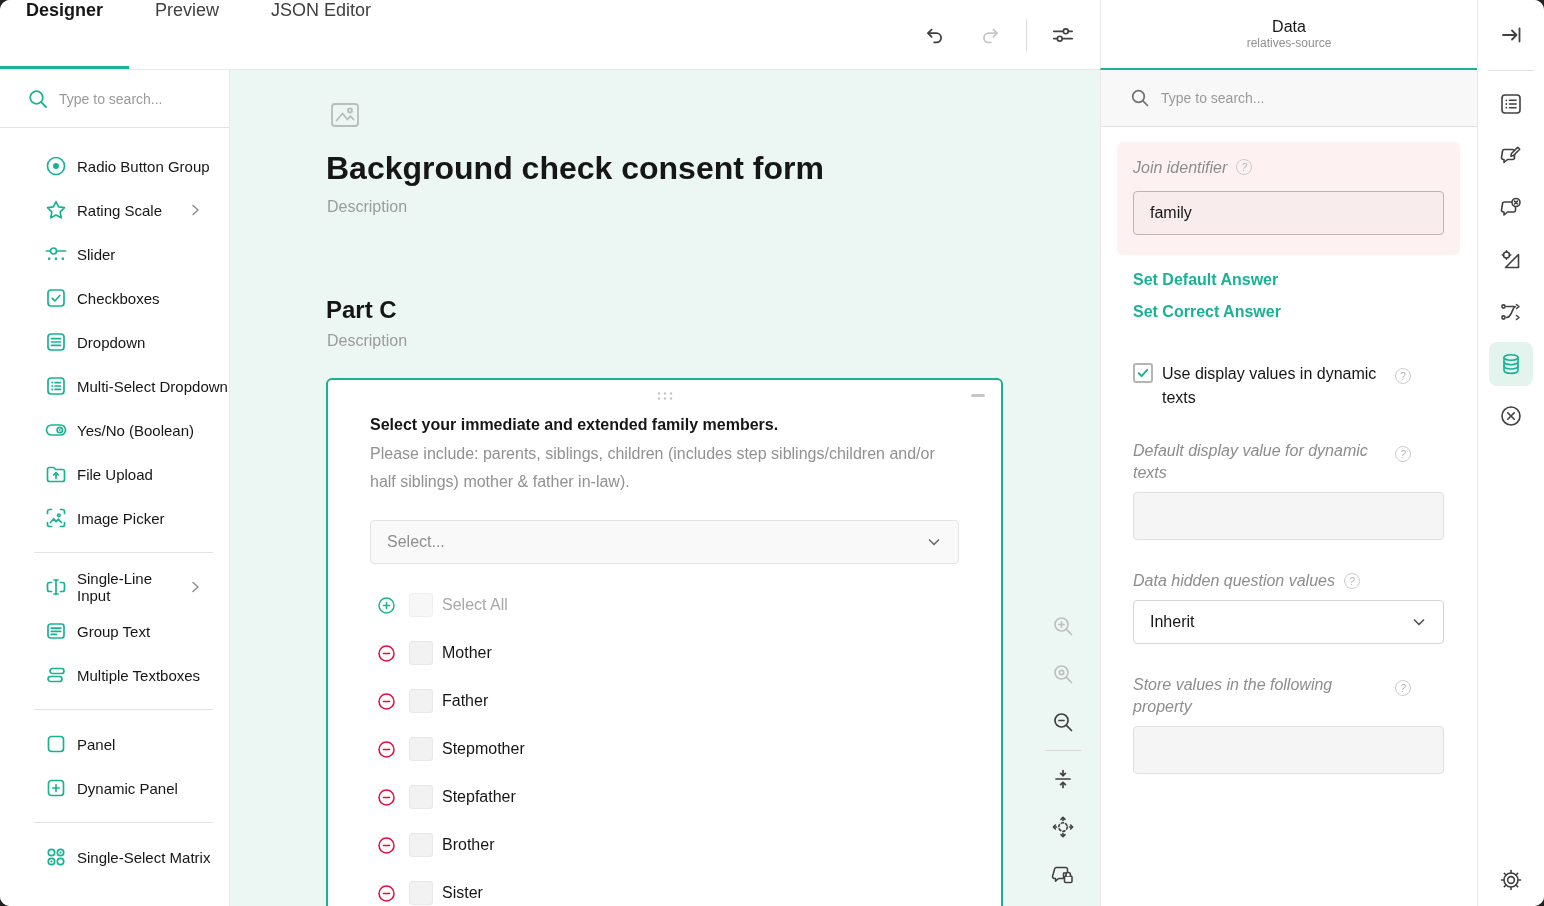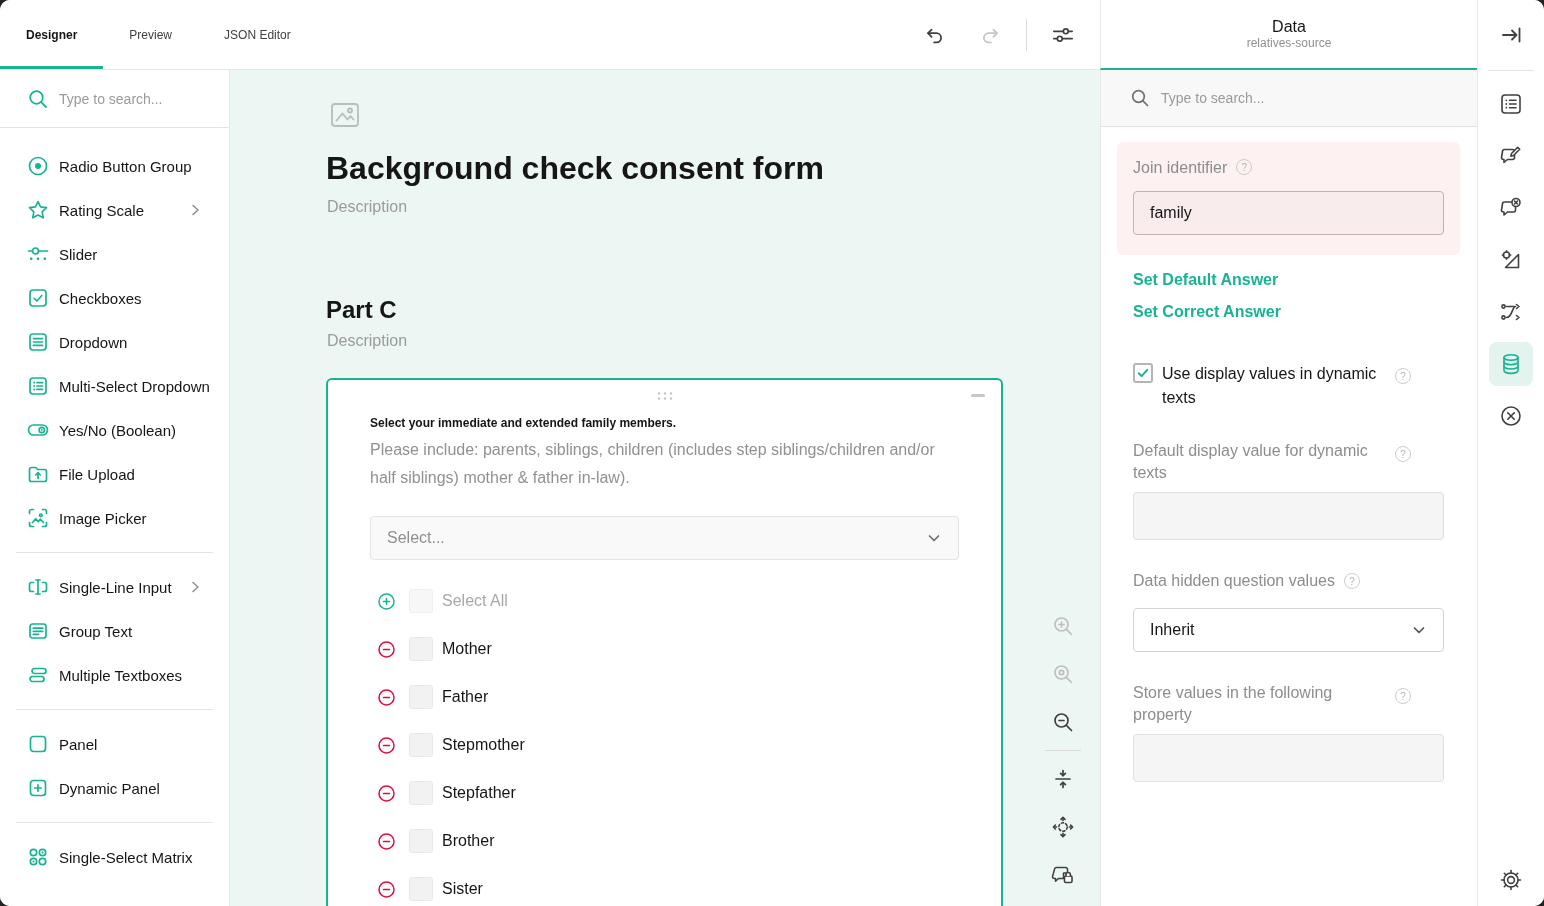--- a/index.html
+++ b/index.html
@@ -6,21 +6,21 @@
   html,body { width:100%; height:100%; }
   body { background:#222; font-family:"Liberation Sans", sans-serif; -webkit-font-smoothing:antialiased; }
   .app{
     position:relative; width:1544px; height:906px; background:#fff;
     border-radius:10px; overflow:hidden;
     display:grid; grid-template-columns:230px 870px 377px 67px; grid-template-rows:70px 836px;
   }
   svg{display:block}
   
   .tabbar{grid-column:1/3; grid-row:1; display:flex; align-items:stretch; border-bottom:1px solid #e8e8e8; background:#fff; position:relative;}
-  .tab{display:flex; align-items:center; padding:0 26px; font-size:12px; color:#404040; cursor:pointer; position:relative;}
+  .tab{display:flex; padding:0 26px; font-size:18px; color:#404040; cursor:pointer; position:relative;}
   .tab.active{font-weight:bold; color:#161616; box-shadow:inset 0 -3px 0 #19b394;}
   .tabbar-actions{position:absolute; right:0; top:0; height:70px; display:flex; align-items:center;}
   .tb-icon{width:24px; height:24px; color:#404040; display:flex; align-items:center; justify-content:center; cursor:pointer;}
   .tb-icon.disabled{color:#c6c6c6; cursor:default;}
   .v-divider{width:1px; height:32px; background:#dcdcdc;}
   .data-header{grid-column:3; grid-row:1; border-left:1px solid #e8e8e8; border-bottom:2px solid #19b394; background:#fff;
     display:flex; flex-direction:column; align-items:center; justify-content:center; gap:0;}
   .data-header .t{font-size:16px; color:#161616;}
   .data-header .s{font-size:12px; color:#909090;}
   
@@ -28,38 +28,38 @@
   .strip-top{height:70px; display:flex; align-items:center; justify-content:center; width:100%;}
   .strip-div{width:46px; height:1px; background:#e3e3e3;}
   .strip-icons{margin-top:11px; display:flex; flex-direction:column; align-items:center; gap:8px;}
   .strip-btn{width:44px; height:44px; border-radius:8px; display:flex; align-items:center; justify-content:center; color:#404040; cursor:pointer;}
   .strip-btn.active{background:#e3f4ee; color:#19b394;}
   .strip-gear{position:absolute; bottom:13px; left:0; right:0; display:flex; justify-content:center; color:#404040; cursor:pointer;}
   
   .sidebar{grid-column:1; grid-row:2; background:#fff; border-right:1px solid #e8e8e8; overflow:hidden; display:flex; flex-direction:column;}
   .tb-search{height:58px; display:flex; align-items:center; padding-left:26px; gap:9px; border-bottom:1px solid #e3e3e3; cursor:text;}
   .tb-search .ph{font-size:14px; color:#9a9a9a;}
-  .tb-list{padding-top:16px;}
+  .tb-list{padding-top:16px;padding-left:18px;}
   .tb-item{height:44px; display:flex; align-items:center; padding-left:26px; gap:9px; cursor:pointer;}
   .tb-item .lbl{font-size:15px; color:#161616;}
   .tb-item .chev{margin-left:auto; margin-right:27px; color:#909090;}
   .tb-ico{width:24px; height:24px; color:#19b394; flex:0 0 24px;}
   .tb-group-div{height:1px; background:#e3e3e3; margin:12px 16px;}
   
   .canvas{grid-column:2; grid-row:2; background:#ecf6f2; position:relative; overflow:hidden;}
   .logo-ph{position:absolute; left:98px; top:28px; color:#b9bdbd; cursor:pointer;}
   .form-title{position:absolute; left:96px; top:80px; font-size:32px; font-weight:bold; color:#161616; cursor:text;}
   .form-desc{position:absolute; left:97px; top:128px; font-size:16px; color:#9b9b9b; cursor:text;}
   .page-title{position:absolute; left:96px; top:226px; font-size:24px; font-weight:bold; color:#161616; cursor:text;}
   .page-desc{position:absolute; left:97px; top:262px; font-size:16px; color:#9b9b9b; cursor:text;}
   .qcard{position:absolute; left:96px; top:308px; width:677px; height:640px; background:#fff; border:2px solid #19b394; border-radius:6px; padding:0 42px; cursor:pointer;}
   .qcard-head{height:32px; position:relative;}
   .drag-dots{position:absolute; left:50%; top:10px; transform:translateX(-50%); color:#c3c3c3; cursor:grab;}
   .q-collapse{position:absolute; right:-26px; top:14px; width:14px; height:3px; border-radius:2px; background:#c6c6c6; cursor:pointer;}
-  .q-title{font-size:12px; font-weight:bold; color:#161616; margin-top:4px;}
+  .q-title{font-size:16px; font-weight:bold; color:#161616; margin-top:4px;}
   .q-desc{font-size:16px; color:#919191; line-height:1.75; margin-top:6px; max-width:600px;}
   .q-select{margin-top:24px; height:44px; background:#f9f9f9; border:1px solid #e4e4e4; border-radius:4px; display:flex; align-items:center; padding:0 16px; cursor:pointer;}
   .q-select .ph{font-size:16px; color:#8f8f8f;}
   .q-select .chev{margin-left:auto; color:#6f6f6f;}
   .choice-list{margin-top:17px;}
   .choice-row{height:48px; display:flex; align-items:center;}
   .choice-row .op{width:17px; height:17px; margin-left:8px; cursor:pointer;}
   .choice-row .cb{width:24px; height:24px; border-radius:3px; background:#f2f2f2; border:1px solid #e8e8e8; margin-left:14px; cursor:pointer;}
   .choice-row .cb.dim{background:#f7f7f7; border-color:#efefef;}
   .choice-row .cl{margin-left:9px; font-size:16px; color:#161616;}
@@ -68,36 +68,36 @@
   .cv-toolbar{position:absolute; right:19px; top:544px; width:36px; display:flex; flex-direction:column; align-items:center; gap:24px;}
   .cv-btn{width:24px; height:24px; color:#404040; cursor:pointer;}
   .cv-btn.dim{color:#bfbfbf;}
   .cv-div{width:36px; height:1px; background:#d8d8d8; margin:-8px 0;}
   
   .ppanel{grid-column:3; grid-row:2; background:#fff; border-left:1px solid #e8e8e8; overflow:hidden;}
   .pp-search{height:57px; background:#f8f8f8; border-bottom:1px solid #e0e0e0; display:flex; align-items:center; padding-left:28px; gap:10px; cursor:text;}
   .pp-search .ph{font-size:14px; color:#9a9a9a;}
   .pp-body{padding-bottom:20px;}
   .pink-section{margin:15px 17px 0 16px; background:#fdf1f1; border-radius:6px; padding:15px 16px 20px 16px;}
-  .pg-label-row{display:flex; align-items:flex-start;}
+  .pg-label-row{display:flex; align-items:flex-start;font-style:italic;}
   .pg-label{font-size:16px; color:#8d8d8d; line-height:1.38;}
   .help{width:16px; height:16px; border:1px solid #cdcdcd; border-radius:50%; color:#b5b5b5; font-size:10px; display:inline-flex; align-items:center; justify-content:center; flex:0 0 16px; cursor:pointer;}
   .help.inline{margin-left:9px; margin-top:2px;}
   .help.right{margin-left:auto; margin-right:33px; margin-top:6px;}
   .pink-input{margin-top:12px; height:44px; background:#f9ecec; border:1px solid #c4b2b2; border-radius:4px; display:flex; align-items:center; padding:0 16px; font-size:16px; color:#161616; cursor:text;}
   .pg-content{padding:0 33px 0 32px;}
   .pg-link{display:block; margin-top:14px; font-size:16px; font-weight:bold; color:#19b394; cursor:pointer; text-decoration:none;}
   .pg-link.first{margin-top:16px;}
   .cb-row{margin-top:41px; display:flex; align-items:flex-start;}
   .pcb{width:20px; height:20px; border:2px solid #b5b5b5; border-radius:3px; background:#fff; margin-top:1px; display:flex; align-items:center; justify-content:center; color:#19b394; flex:0 0 20px; cursor:pointer;}
   .cb-row .cb-label{margin-left:9px; font-size:16px; color:#161616; line-height:1.5; max-width:235px; cursor:pointer;}
   .pg-field{margin-top:30px;}
   .pg-field .pg-label{max-width:255px;}
   .pg-input{margin-top:8px; height:48px; background:#f5f5f5; border:1px solid #e0e0e0; border-radius:4px; cursor:text;}
-  .pg-dd{margin-top:16px; height:44px; background:#fff; border:1px solid #d4d4d4; border-radius:4px; display:flex; align-items:center; padding:0 16px; cursor:pointer;}
+  .pg-dd{margin-top:8px; height:44px; background:#fff; border:1px solid #d4d4d4; border-radius:4px; display:flex; align-items:center; padding:0 16px; cursor:pointer;}
   .pg-dd .val{font-size:16px; color:#161616;}
   .pg-dd .chev{margin-left:auto; color:#555;}
 </style>
 </head>
 <body>
 
 <div class="app">
 
   <div class="tabbar">
     <div class="tab active">

